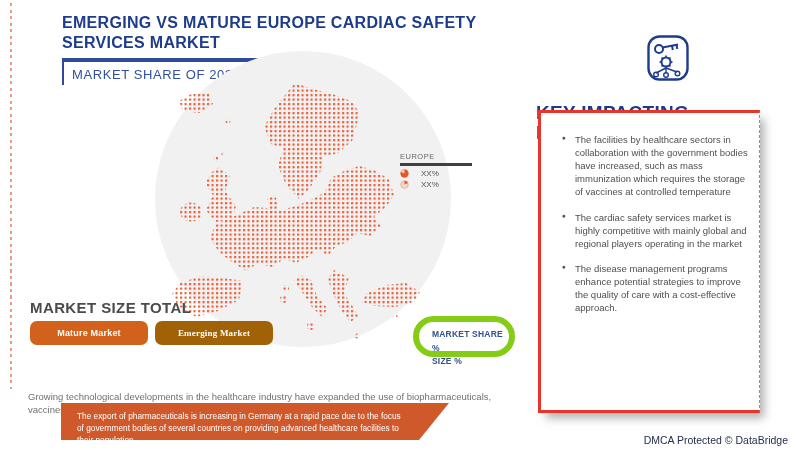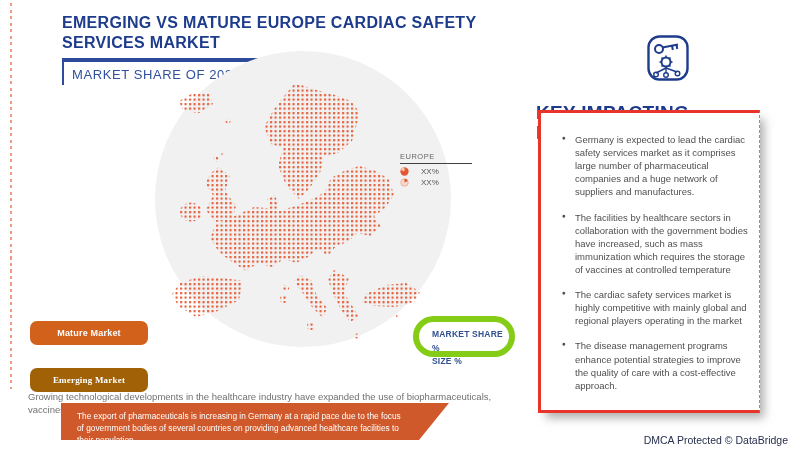--- a/index.html
+++ b/index.html
@@ -17,33 +17,33 @@
   .title-rule { width:206px; height:3px; border-top:3px solid #2e4b9b; border-bottom:1.5px solid #2e4b9b; margin-top:6px; }
   .subtitle-wrap { border-left:2px solid #2e4b9b; padding:5px 0 3px 8px; margin-top:0; width:220px; }
   .subtitle { color:#31519e; font-size:13px; font-weight:500; letter-spacing:.6px; }
 
   
   .map-circle { position:absolute; left:155px; top:51px; width:296px; height:296px;
     background:#f1f1f2; border-radius:50%; }
   .dotmap { position:absolute; left:153px; top:49px; width:300px; height:300px; }
   .map-legend { position:absolute; left:400px; top:152px; width:72px; }
   .map-legend .lg-title { font-size:7.5px; color:#666; letter-spacing:.5px;
-    border-bottom:1px solid #404040; padding-bottom:2px; margin-bottom:3px; }
+    border-bottom:3px solid #404040; padding-bottom:2px; margin-bottom:3px; }
   .lg-row { display:flex; align-items:center; gap:12px; margin-bottom:2px; }
   .lg-row svg { flex:0 0 auto; }
   .lg-label { font-size:8px; color:#555; }
 
   .share-badge { position:absolute; left:413px; top:316px; width:102px; height:41px;
     border:6px solid #84cc16; border-radius:21px; padding:6px 0 0 13px;
     color:#33508f; font-size:8.5px; font-weight:800; line-height:1.6; letter-spacing:.2px; background:#fff; }
 
   
   .ms-heading { position:absolute; left:30px; top:299px; font-size:15px; font-weight:800;
     color:#4b4b4b; letter-spacing:.4px; }
-  .legend-btns { position:absolute; left:30px; top:321px; display:flex; gap:23px;flex-direction:column; }
+  .legend-btns { position:absolute; left:30px; top:321px; display:flex; gap:7px; }
   .pill-btn { width:118px; height:24px; border:none; border-radius:7px; color:#fff;
     font-size:9px; font-weight:600; font-family:"Liberation Sans",sans-serif; letter-spacing:.2px; cursor:pointer; }
   .pill-btn.orange { background:#d2611c; }
   .pill-btn.navy   { background:#a16207;font-family:Liberation Serif, serif; }
   .ms-desc { position:absolute; left:28px; top:355px; width:478px; font-size:9.5px;
     color:#707070; line-height:1.35;margin-top:36px; }
 
   
   .banner { position:absolute; left:30px; top:403px; width:388px; height:37px;
     background:#d0592b; clip-path:polygon(0 0,100% 0,calc(100% - 30px) 100%,0 100%);
@@ -124,20 +124,21 @@
       </svg>
       <span class="lg-label">XX%</span>
     </div>
   </div>
 
   <div class="share-badge">
     <span>MARKET SHARE %</span><br>
     <span>SIZE %</span>
   </div>
 
+  <div class="ms-heading">MARKET SIZE TOTAL</div>
   <div class="legend-btns">
     <button class="pill-btn orange">Mature Market</button>
     <button class="pill-btn navy">Emerging Market</button>
   </div>
   <div class="ms-desc">Growing technological developments in the healthcare industry have expanded the use of biopharmaceuticals, vaccines, and clinical trial products that include cold chain logistics for healthcare.</div>
 
   <div class="banner">The export of pharmaceuticals is increasing in Germany at a rapid pace due to the focus of government bodies of several countries on providing advanced healthcare facilities to their population</div>
 
   <div class="kif-header">
     <svg width="42" height="46" viewBox="0 0 42 46">
@@ -167,21 +168,20 @@
       </g>
     </svg>
     <div class="kif-title">
       <span>KEY IMPACTING</span><br>
       <span>FACTORS</span>
     </div>
   </div>
 
   <div class="kif-box">
     <ul>
-      <li>Germany is expected to lead the cardiac safety services market as it comprises large number of pharmaceutical companies and a huge network of suppliers and manufactures.</li>
       <li>The facilities by healthcare sectors in collaboration with the government bodies have increased, such as mass immunization which requires the storage of vaccines at controlled temperature</li>
       <li>The cardiac safety services market is highly competitive with mainly global and regional players operating in the market</li>
       <li>The disease management programs enhance potential strategies to improve the quality of care with a cost-effective approach.</li>
     </ul>
   </div>
 
   <div class="dmca">DMCA Protected © DataBridge</div>
 
 </div>
 

